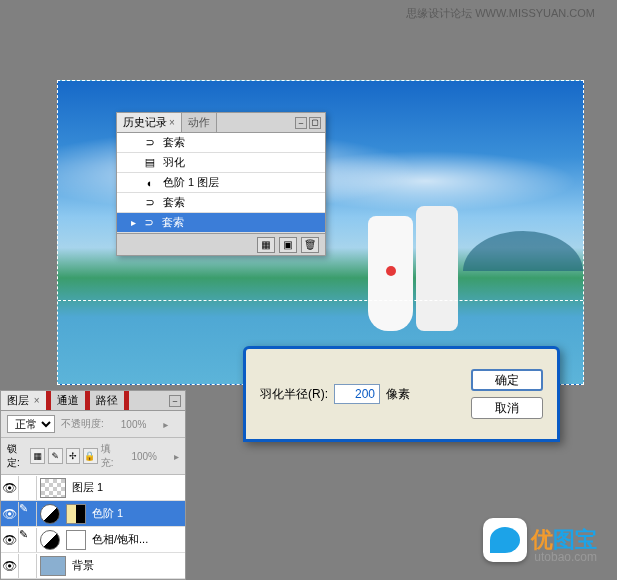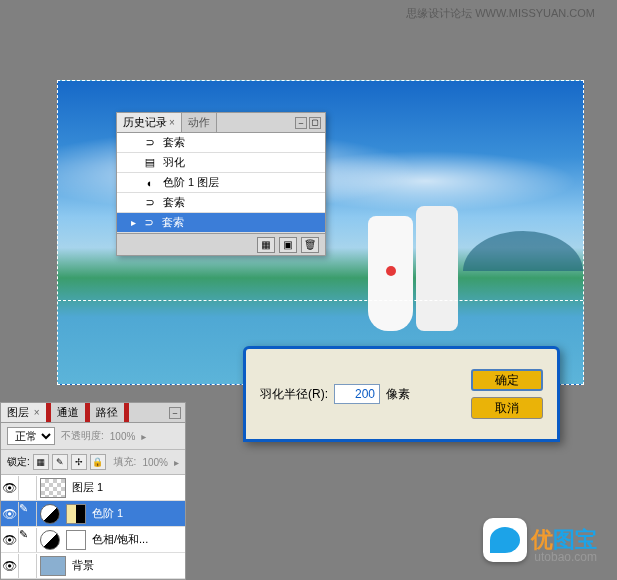--- a/index.html
+++ b/index.html
@@ -31,30 +31,30 @@
 .history-footer { background: #d4d4d4; height: 22px; display: flex; justify-content: flex-end; align-items: center; gap: 4px; padding-right: 6px; border-top: 1px solid #999; }
 .footer-icon { width: 18px; height: 16px; border: 1px solid #888; background: #e0e0e0; font-size: 10px; text-align: center; line-height: 14px; cursor: pointer; }
 
 .dialog { position: absolute; top: 346px; left: 243px; width: 317px; background: #ece9d8; border: 3px solid #0a5bc4; border-radius: 6px 6px 0 0; box-shadow: 3px 3px 10px rgba(0,0,0,0.4); }
 .dialog-title { background: linear-gradient(180deg, #3b8de8, #0a5bc4); color: #fff; font-size: 12px; font-weight: bold; padding: 5px 8px; display: flex; justify-content: space-between; align-items: center; border-radius: 4px 4px 0 0; }
 .dialog-close { width: 20px; height: 20px; background: #e45c4a; border: 1px solid #fff; color: #fff; font-size: 12px; font-weight: bold; text-align: center; line-height: 17px; border-radius: 3px; cursor: pointer; }
 .dialog-body { padding: 20px 14px; display: flex; align-items: center; gap: 12px; }
 .dialog-left { display: flex; align-items: center; gap: 6px; font-size: 12px; }
 .dialog-input { width: 46px; height: 20px; border: 1px solid #7a9ac0; padding: 2px 4px; font-size: 12px; color: #0a5bc4; background: #fff; text-align: right; }
 .dialog-buttons { display: flex; flex-direction: column; gap: 6px; margin-left: auto; }
-.dialog-btn { width: 72px; height: 22px; background: #eab308; border: 1px solid #888; border-radius: 3px; font-size: 12px; cursor: pointer; }
+.dialog-btn { width: 72px; height: 22px; background: #ffffff; border: 1px solid #888; border-radius: 3px; font-size: 12px; cursor: pointer; }
 .dialog-btn.primary { border: 2px solid #4a7ec0; }
 
 .layers-panel { position: absolute; bottom: 0; left: 0; width: 186px; background: #e4e4e4; border: 1px solid #999; }
 .layers-tabs { display: flex; background: #d4d4d4; height: 20px; align-items: center; border-bottom: 1px solid #999; }
 .layers-tab { padding: 2px 6px; font-size: 11px; border-right: 5px solid #b91c1c; cursor: default; }
 .layers-tab.active { background: #e8e8e8; }
 .layers-controls { display: flex; align-items: center; padding: 4px 6px; gap: 6px; font-size: 11px; border-bottom: 1px solid #bbb; }
 .layers-dropdown { width: 48px; height: 18px; border: 1px solid #999; background: #fff; font-size: 11px; padding-left: 3px; }
-.layers-opacity { display: flex; align-items: center; gap: 6px; font-size: 10px; color: #888; }
+.layers-opacity { display: flex; align-items: center; gap: 17px; font-size: 10px; color: #888; }
 .layers-lock-row { display: flex; align-items: center; padding: 4px 6px; gap: 3px; font-size: 10px; border-bottom: 1px solid #bbb; }
 .lock-icon { width: 16px; height: 16px; border: 1px solid #aaa; background: #eee; font-size: 9px; text-align: center; line-height: 14px; }
 .layer-list { background: #fff; }
 .layer-item { display: flex; align-items: center; height: 26px; border-bottom: 1px solid #ddd; font-size: 11px; }
 .layer-item.selected { background: #3b7dd8; color: #fff; }
 .layer-eye { width: 18px; height: 24px; border-right: 1px solid #ccc; text-align: center; line-height: 24px; font-size: 12px; }
 .layer-link { width: 18px; height: 24px; border-right: 1px solid #ccc; }
 .layer-thumb { width: 26px; height: 20px; margin: 0 3px; border: 1px solid #888; background: repeating-conic-gradient(#ccc 0 25%, #fff 0 50%) 0 0/8px 8px; }
 .layer-thumb.solid { background: #8aafd0; }
 .layer-thumb.mask { background: linear-gradient(90deg, #f5e6a0 50%, #000 50%); }

